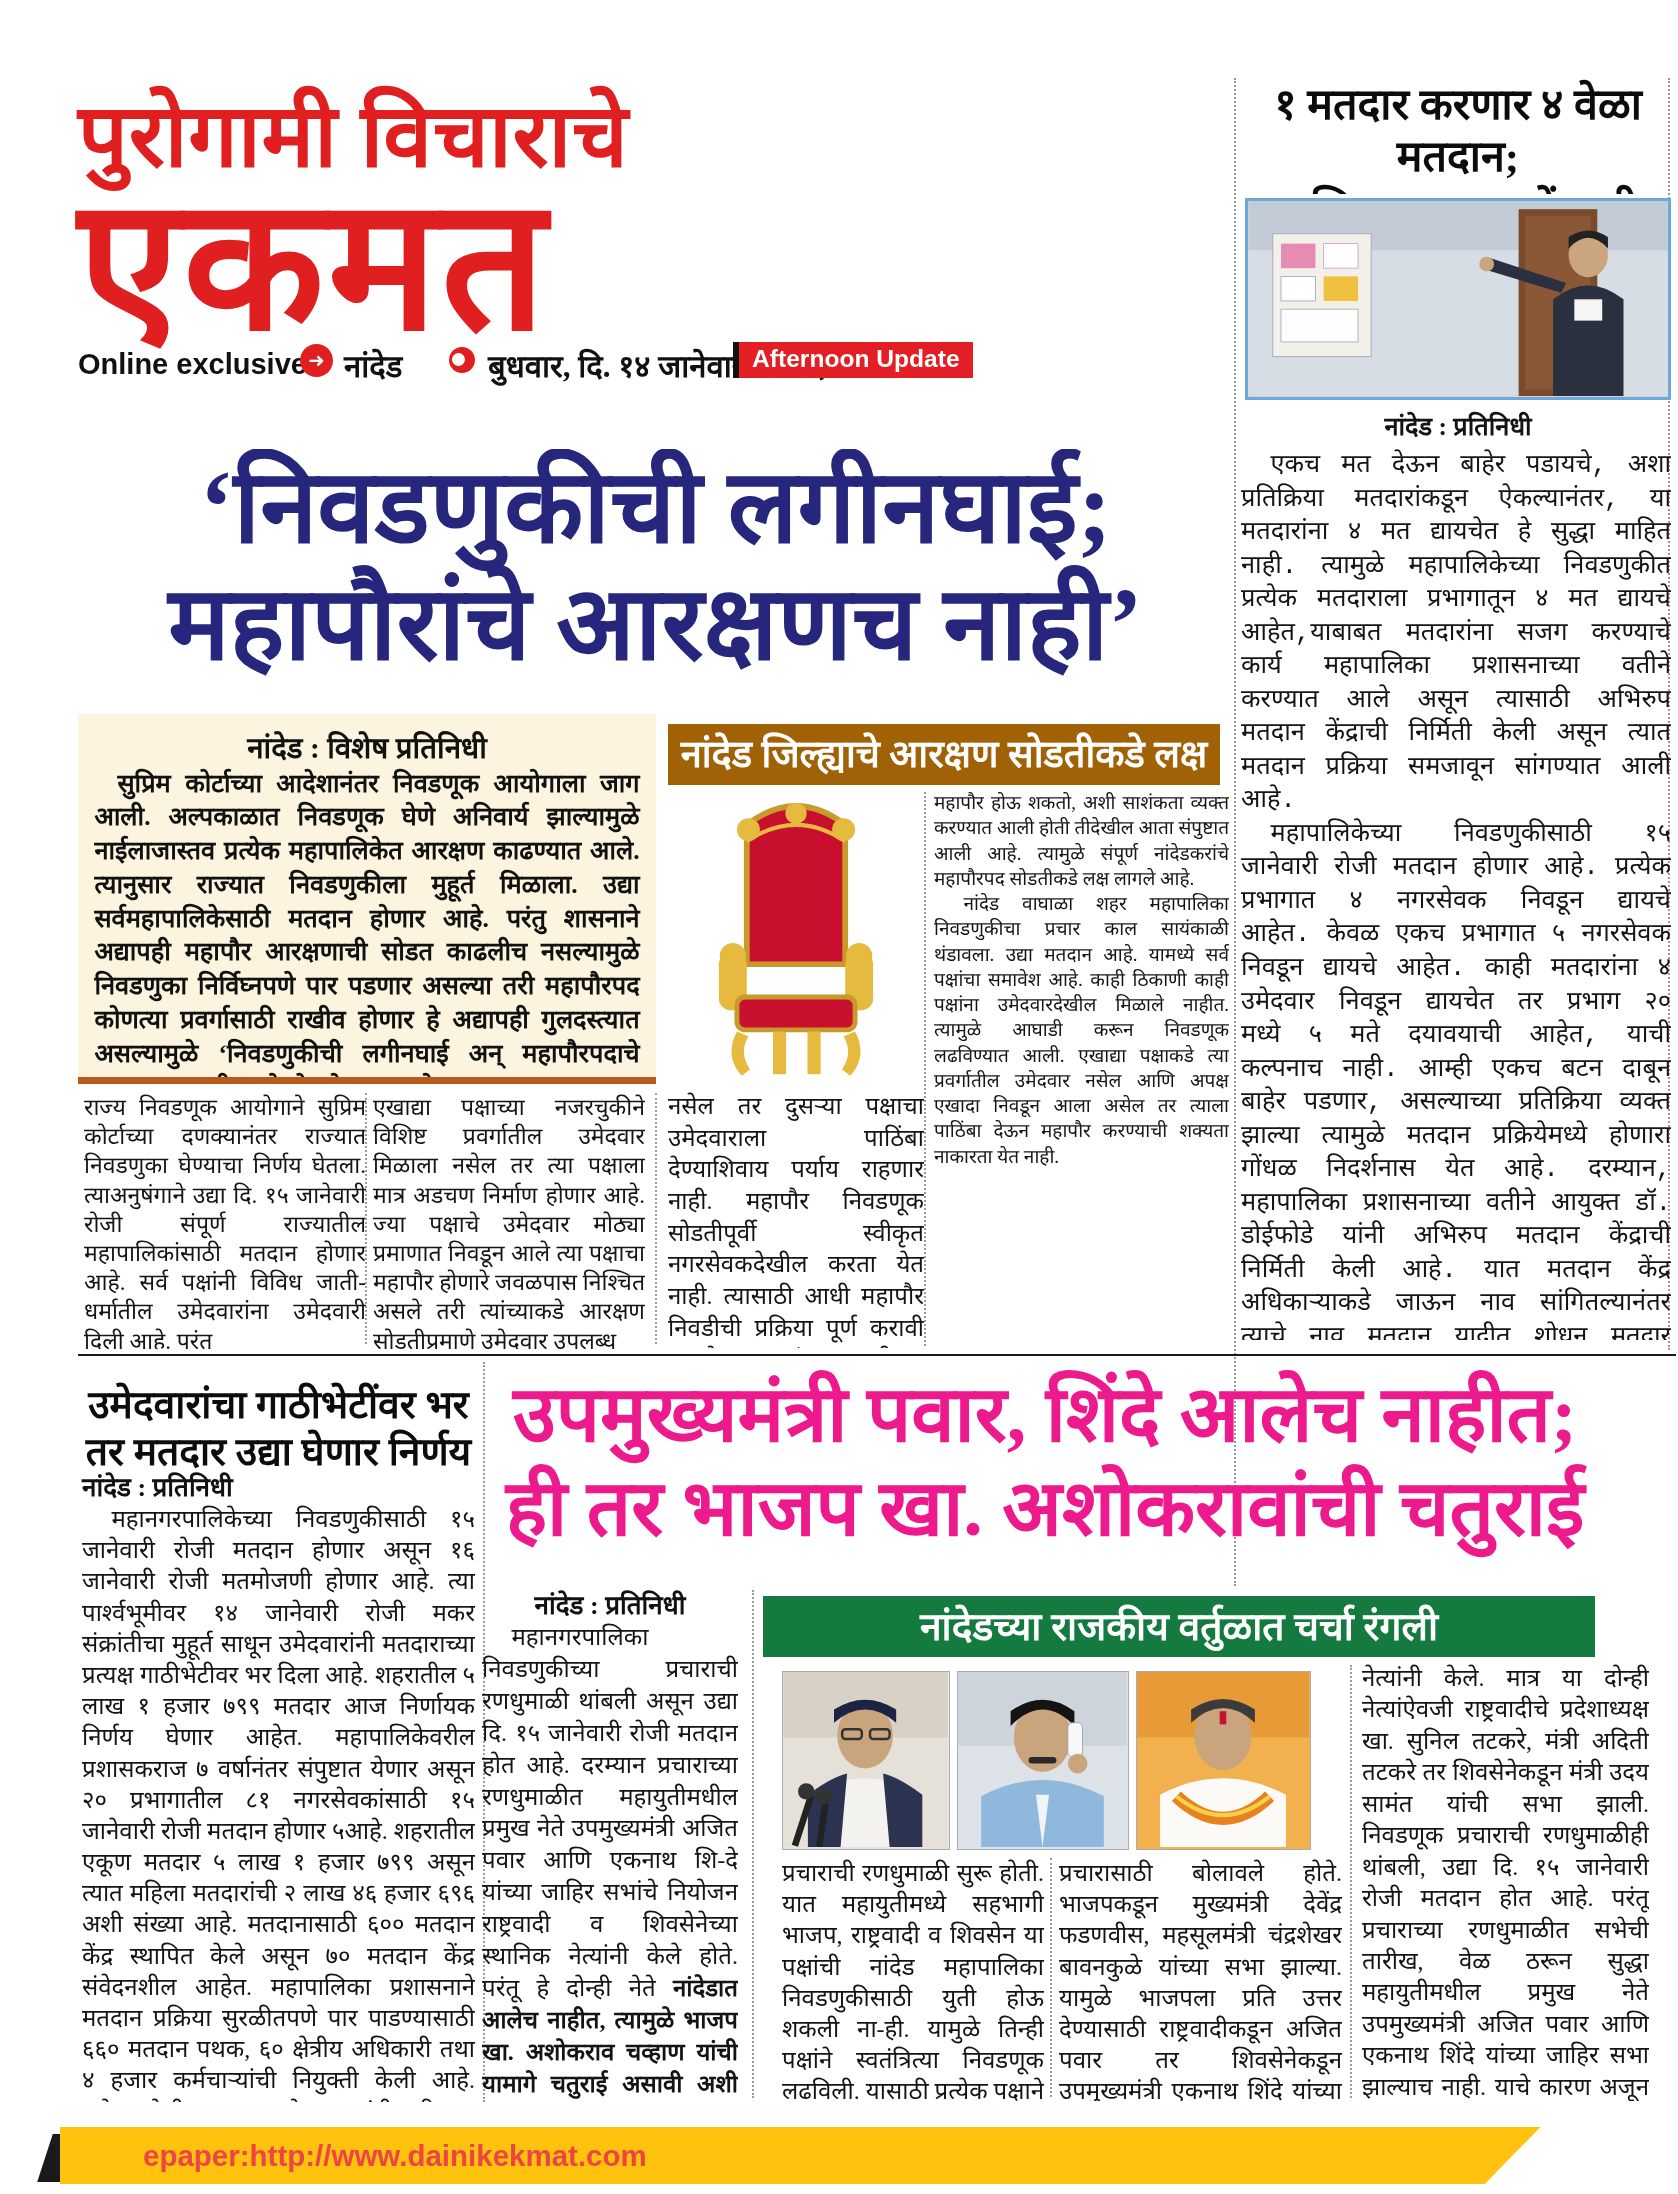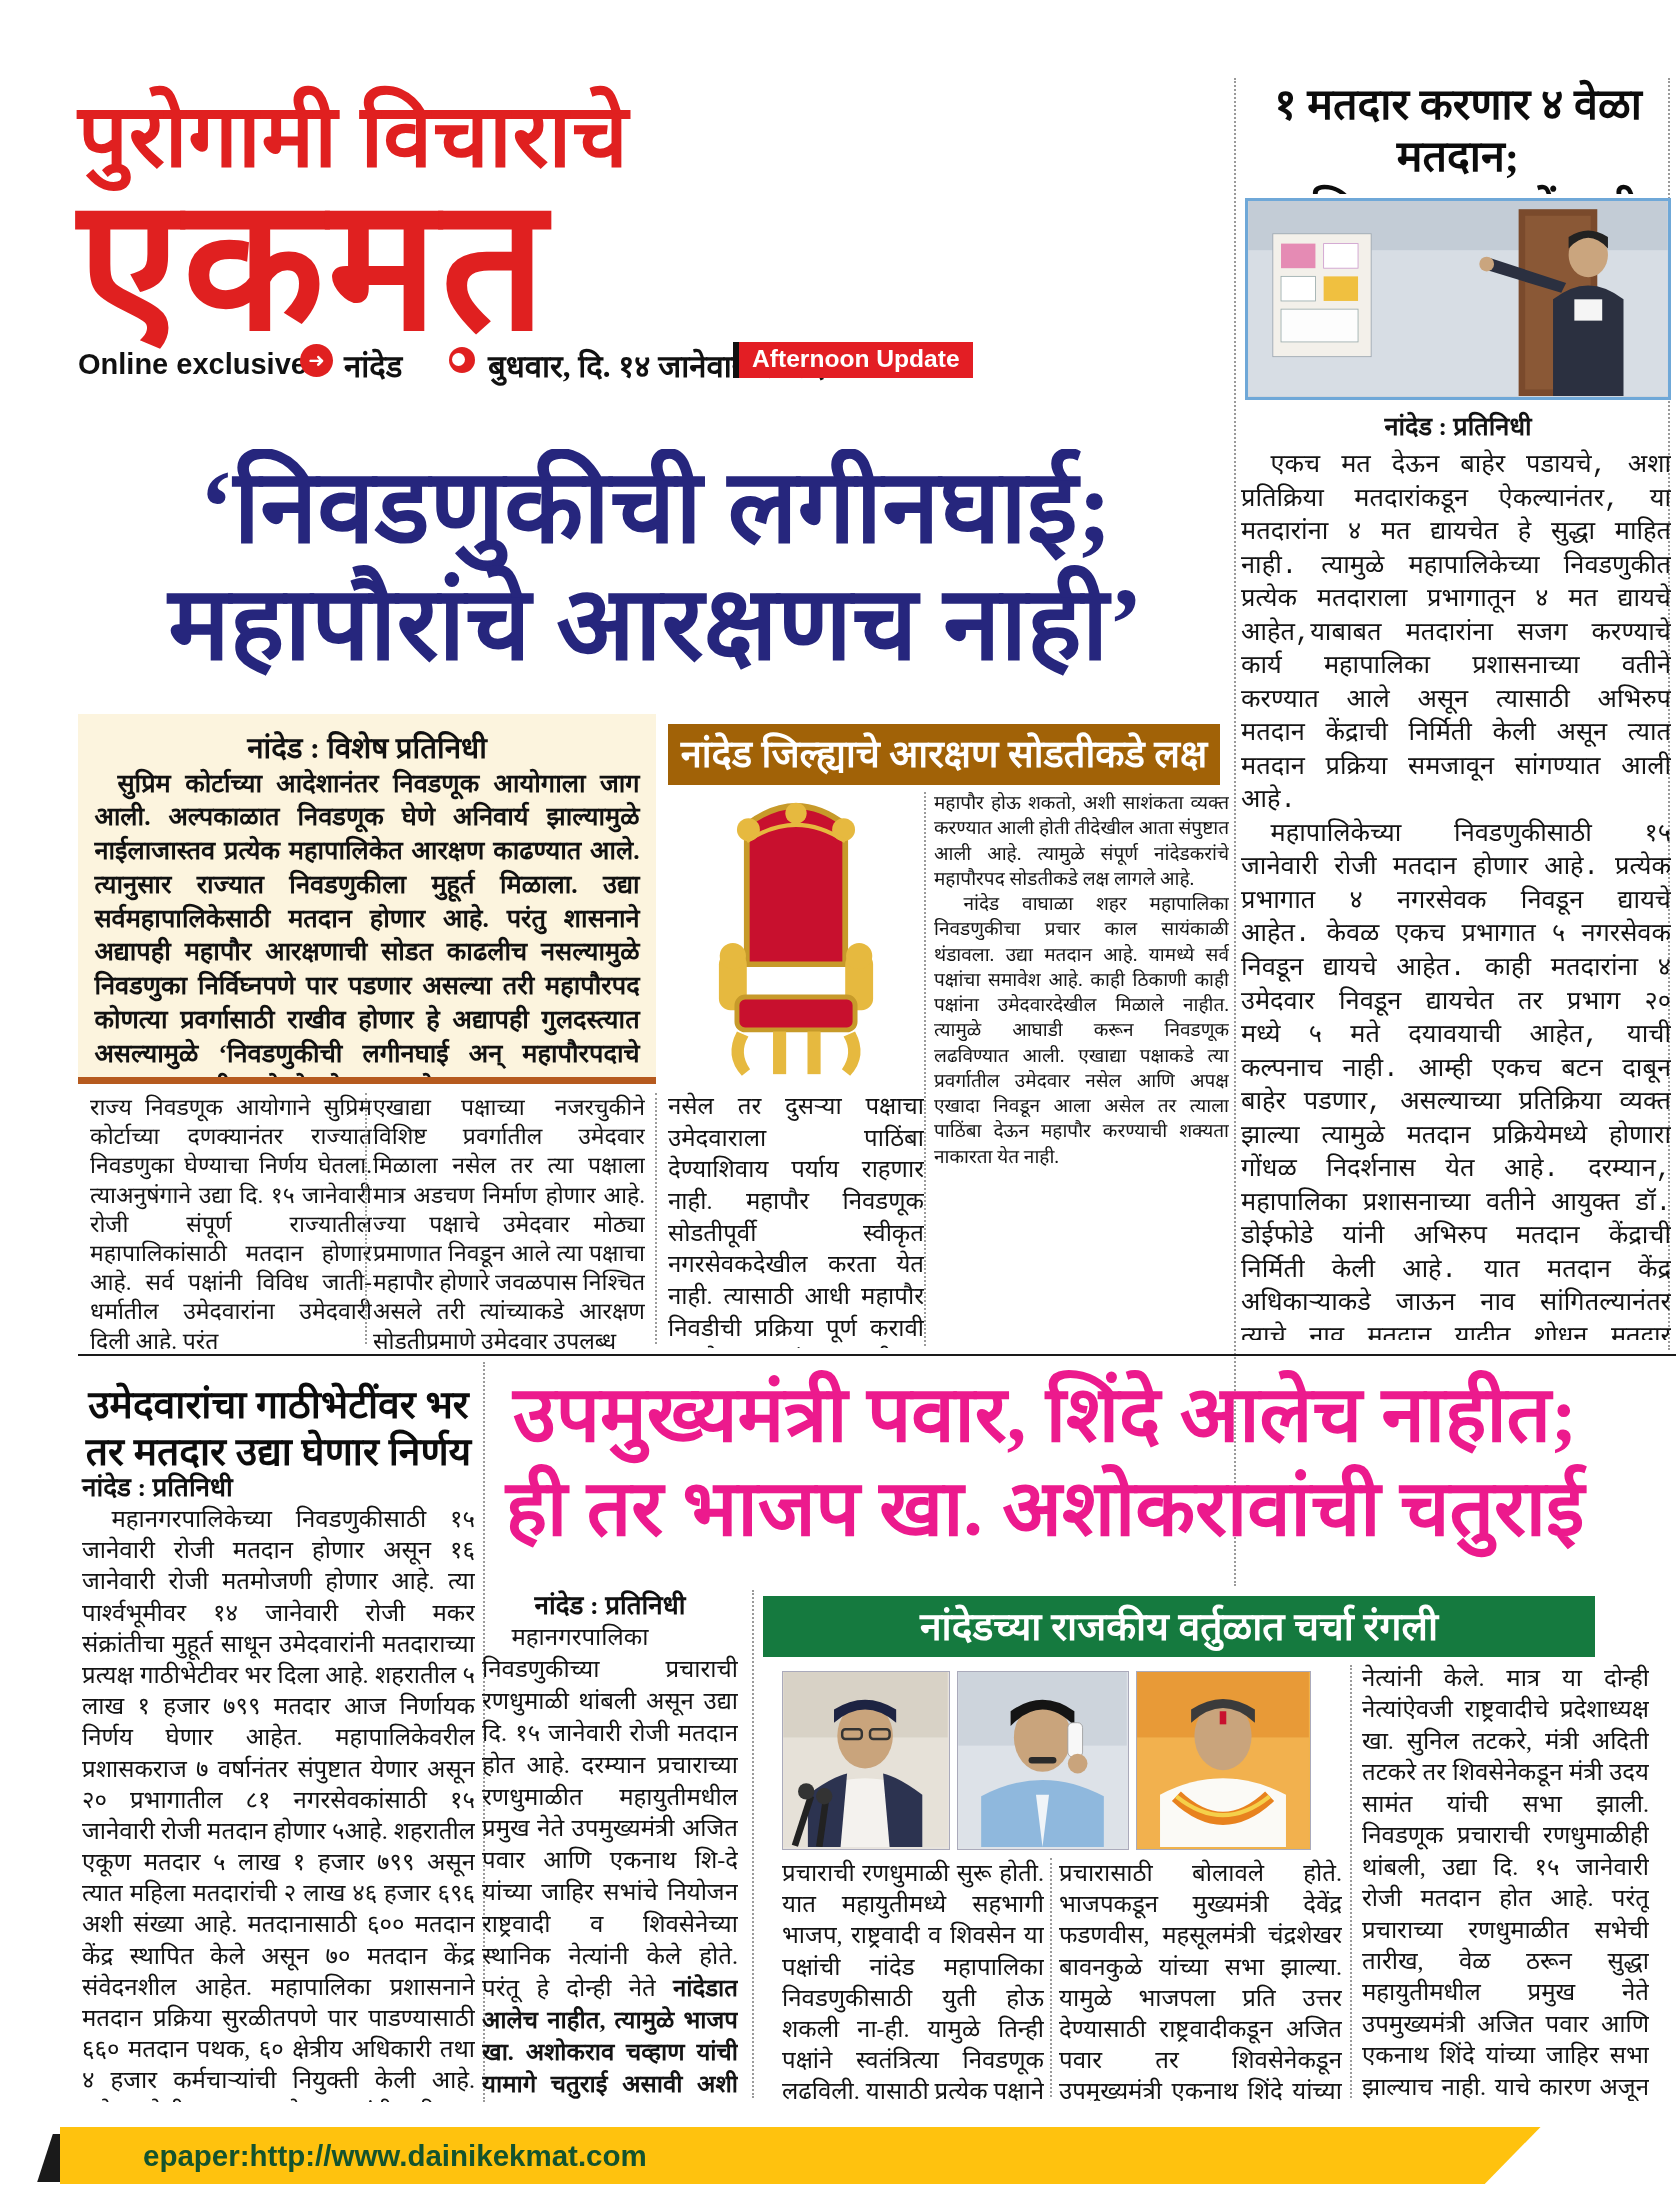--- a/index.html
+++ b/index.html
@@ -34,21 +34,21 @@
   .lead-headline { font-size:103px; font-weight:900; color:#26267D; text-align:center; line-height:1.14; white-space:nowrap; }
   .cream-box { background:#FCF4DE; border-bottom:7.4px solid #B65A1E; padding:11.5px 16.4px 8.2px 16.4px; }
   .purple-banner { background:#a16207; color:#fff; font-size:38px; font-weight:900; text-align:center; line-height:61px; white-space:nowrap; }
   .green-banner { background:#157A3F; color:#fff; font-size:39px; font-weight:900; text-align:center; line-height:61px; white-space:nowrap; }
   .pink-headline { font-size:78px; font-weight:900; color:#EC1A8D; text-align:center; line-height:1.2; white-space:nowrap; }
   .bl-headline { font-size:39px; font-weight:900; text-align:center; line-height:1.2; color:#0c0c0c;margin-top:15px; }
 
   .footer-wrap { position:absolute; left:45px; top:2127px; width:1524px; height:57px; }
   .footer-notch { position:absolute; left:0; top:6.6px; width:57px; height:48px; background:#1a1a1a; transform:skewX(-18deg); }
   .footer-bar { position:absolute; left:14.7px; top:0; width:1508px; height:57px; background:#FFC20E; clip-path:polygon(0 0, 98.2% 0, 94.5% 100%, 0 100%); }
-  .footer-url { position:absolute; left:98px; top:11.5px; font-size:29.5px; font-weight:bold; color:#14532d; }
+  .footer-url { position:absolute; left:98px; top:11.5px; font-size:29.5px; font-weight:bold; color:#ef4444; }
 </style>
 </head>
 <body>
 
 <div class="page">
 
   <div class="abs masthead-tagline" style="left:78px; top:72px;text-align:center;">पुरोगामी विचाराचे</div>
   <div class="abs masthead-title" style="left:78px; top:174px;">एकमत</div>
 
   <div class="abs online-ex sans" style="left:78px; top:348px;">Online exclusive</div>
@@ -117,21 +117,21 @@
       <circle cx="79" cy="200" r="16" fill="#e6b93f"></circle>
       <circle cx="233" cy="200" r="16" fill="#e6b93f"></circle>
       <rect x="84" y="250" width="144" height="40" rx="10" fill="#c8102e" stroke="#c79a2a" stroke-width="6"></rect>
       <path d="M84 292 q-16 30 6 54 l10 -8 q-14 -20 -2 -40 z" fill="#e6b93f"></path>
       <path d="M228 292 q16 30 -6 54 l-10 -8 q14 -20 2 -40 z" fill="#e6b93f"></path>
       <rect x="128" y="292" width="16" height="52" fill="#e6b93f"></rect>
       <rect x="170" y="292" width="16" height="52" fill="#e6b93f"></rect>
     </svg>
   </div>
 
-  <div class="abs body-small just hide-ovf" style="left:90px; top:1093px; width:282px; height:256px; font-size:23px; line-height:1.27;">राज्य निवडणूक आयोगाने सुप्रिम कोर्टाच्या दणक्यानंतर राज्यात निवडणुका घेण्याचा निर्णय घेतला. त्याअनुषंगाने उद्या दि. १५ जानेवारी रोजी संपूर्ण राज्यातील महापालिकांसाठी मतदान होणार आहे. सर्व पक्षांनी विविध जाती-धर्मातील उमेदवारांना उमेदवारी दिली आहे. परंतु</div>
+  <div class="abs body-small just hide-ovf" style="left:84px; top:1093px; width:282px; height:256px; font-size:23px; line-height:1.27;">राज्य निवडणूक आयोगाने सुप्रिम कोर्टाच्या दणक्यानंतर राज्यात निवडणुका घेण्याचा निर्णय घेतला. त्याअनुषंगाने उद्या दि. १५ जानेवारी रोजी संपूर्ण राज्यातील महापालिकांसाठी मतदान होणार आहे. सर्व पक्षांनी विविध जाती-धर्मातील उमेदवारांना उमेदवारी दिली आहे. परंतु</div>
   <div class="abs dotv" style="left:365px; top:1093px; height:251px;"></div>
   <div class="abs body-small just hide-ovf" style="left:373px; top:1093px; width:272px; height:256px; font-size:23px; line-height:1.27;">एखाद्या पक्षाच्या नजरचुकीने विशिष्ट प्रवर्गातील उमेदवार मिळाला नसेल तर त्या पक्षाला मात्र अडचण निर्माण होणार आहे. ज्या पक्षाचे उमेदवार मोठ्या प्रमाणात निवडून आले त्या पक्षाचा महापौर होणारे जवळपास निश्चित असले तरी त्यांच्याकडे आरक्षण सोडतीप्रमाणे उमेदवार उपलब्ध</div>
   <div class="abs dotv" style="left:655px; top:1093px; height:251px;"></div>
   <div class="abs body-small just hide-ovf" style="left:668px; top:1091px; width:256px; height:257px; font-size:24px; line-height:1.32;">नसेल तर दुसऱ्या पक्षाचा उमेदवाराला पाठिंबा देण्याशिवाय पर्याय राहणार नाही. महापौर निवडणूक सोडतीपूर्वी स्वीकृत नगरसेवकदेखील करता येत नाही. त्यासाठी आधी महापौर निवडीची प्रक्रिया पूर्ण करावी लागते. त्यानंतर स्वीकृत नगरसेवकांची निवड होते. त्यामुळे स्वीकृत नगरसेवकदेखील</div>
   <div class="abs dotv" style="left:924px; top:792px; height:554px;"></div>
   <div class="abs body-text just hide-ovf" style="left:934px; top:790px; width:295px; height:557px; font-size:19px; line-height:1.33;">
     <p class="para">महापौर होऊ शकतो, अशी साशंकता व्यक्त करण्यात आली होती तीदेखील आता संपुष्टात आली आहे. त्यामुळे संपूर्ण नांदेडकरांचे महापौरपद सोडतीकडे लक्ष लागले आहे.</p>
     <p class="para ind">नांदेड वाघाळा शहर महापालिका निवडणुकीचा प्रचार काल सायंकाळी थंडावला. उद्या मतदान आहे. यामध्ये सर्व पक्षांचा समावेश आहे. काही ठिकाणी काही पक्षांना उमेदवारदेखील मिळाले नाहीत. त्यामुळे आघाडी करून निवडणूक लढविण्यात आली. एखाद्या पक्षाकडे त्या प्रवर्गातील उमेदवार नसेल आणि अपक्ष एखादा निवडून आला असेल तर त्याला पाठिंबा देऊन महापौर करण्याची शक्यता नाकारता येत नाही.</p>
 
   </div>

